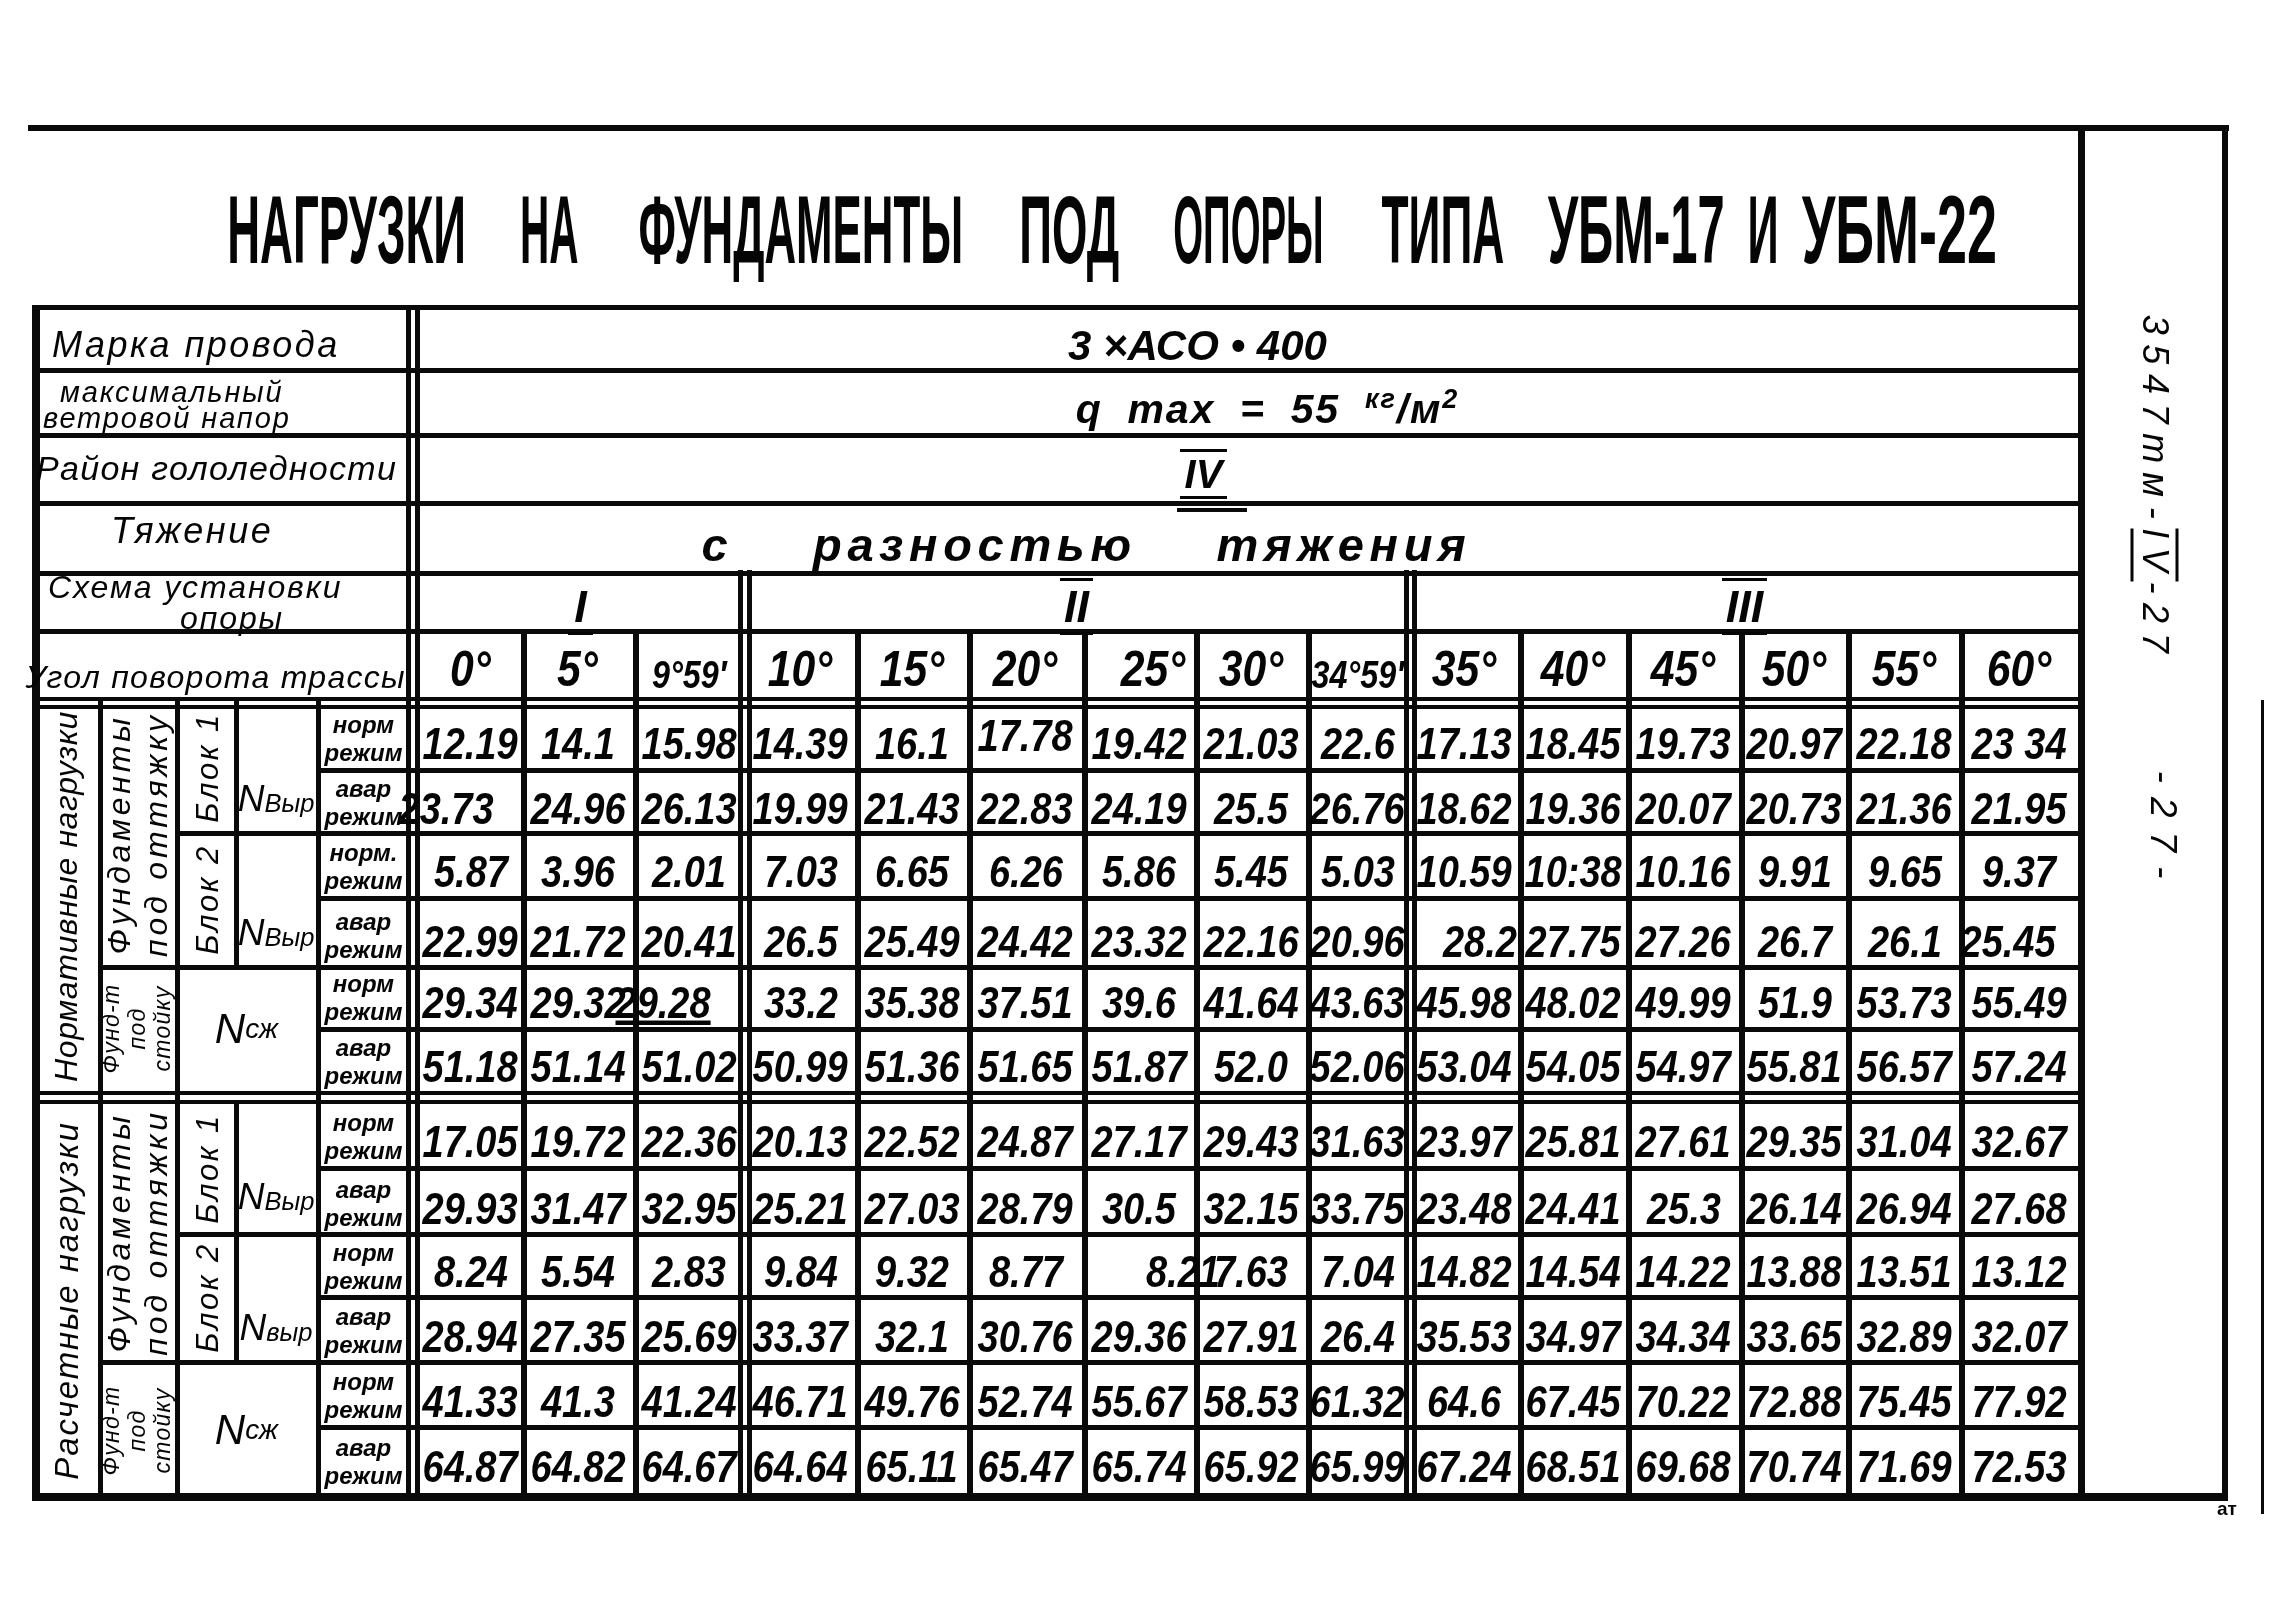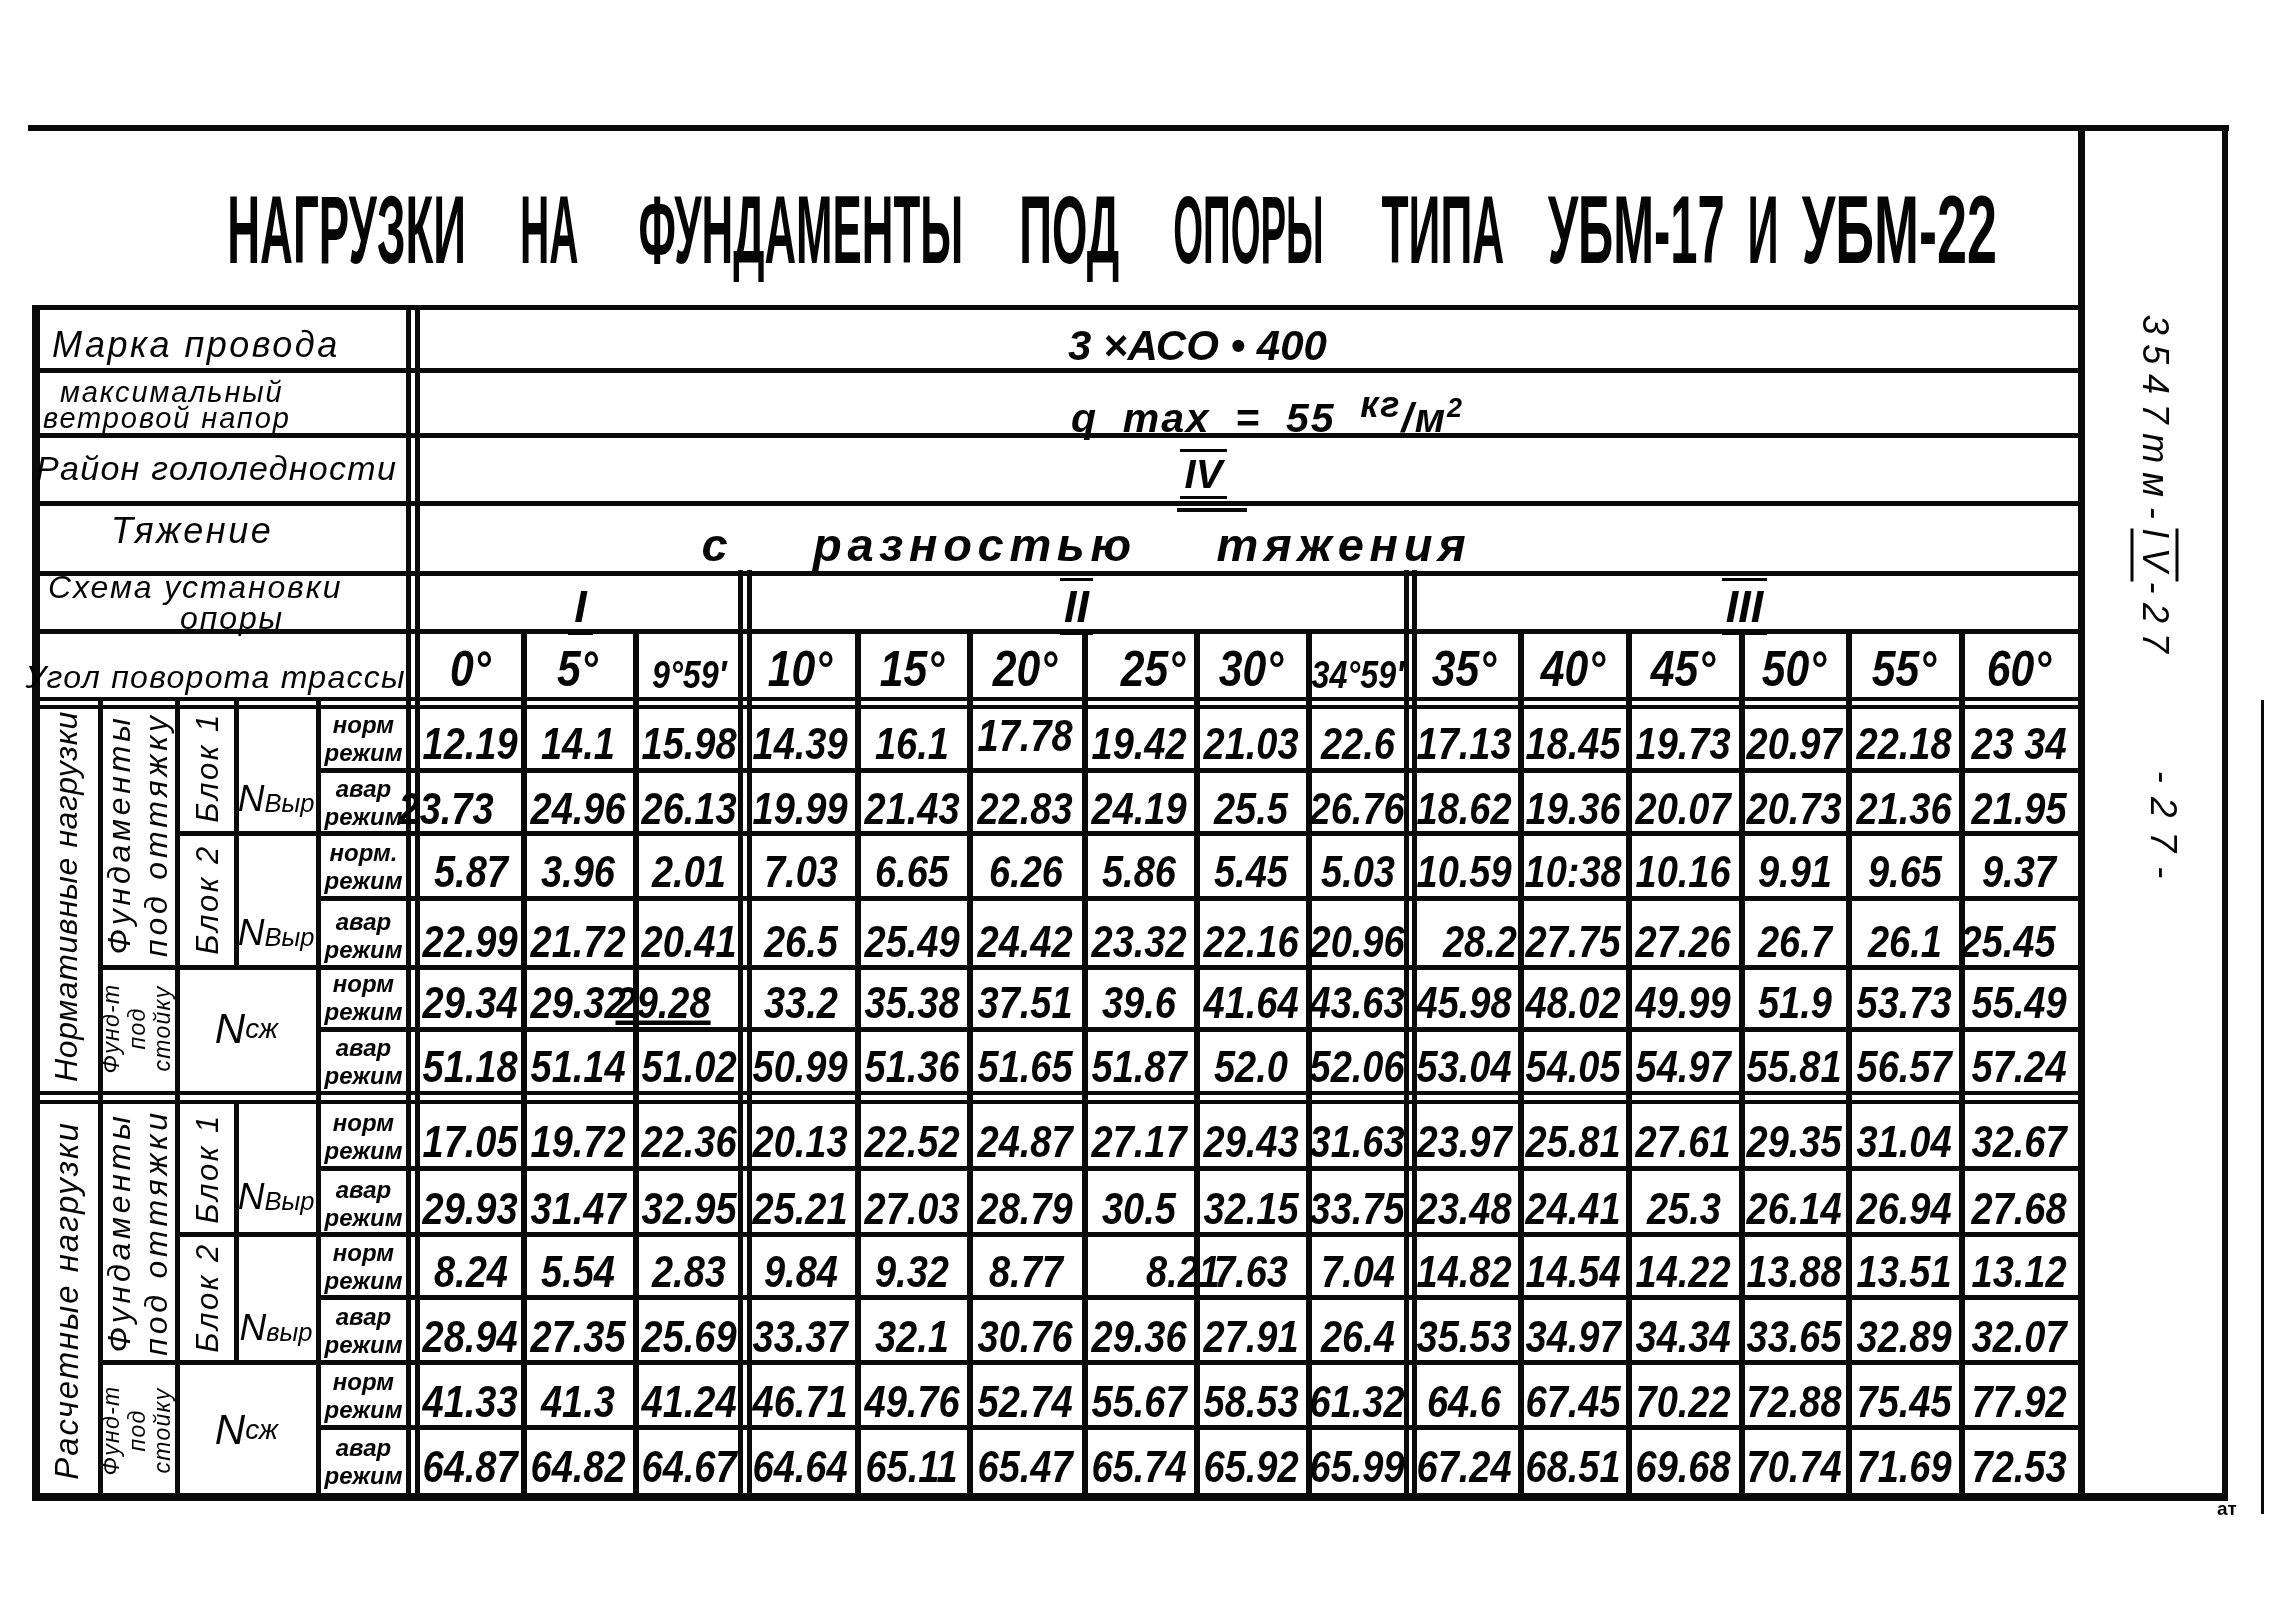--- a/index.html
+++ b/index.html
@@ -80,21 +80,21 @@
 <div class="ln" style="left:1846px;top:629px;width:6.4px;height:867px;"></div>
 <div class="ln" style="left:1959px;top:629px;width:6.4px;height:867px;"></div>
 
 <div class="t it" style="left:52px;top:324px;font-size:36px;letter-spacing:2.5px;">Марка провода</div>
 
 <div class="t it" style="left:1019px;top:322px;width:357px;text-align:center;font-size:42px;font-weight:bold;">3 ×АСО • 400</div>
 
 <div class="t it" style="left:60px;top:376px;font-size:29px;letter-spacing:1.9px;">максимальный</div>
 <div class="t it" style="left:43px;top:402px;font-size:29px;letter-spacing:1.9px;">ветровой напор</div>
 
-<div class="t it" style="left:1032px;top:384px;width:471px;text-align:center;font-size:41px;font-weight:bold;letter-spacing:1.9px;word-spacing:11.5px;">q max = 55 <sup style="font-size:36px;">кг</sup>/м<sup style="font-size:27px;">2</sup></div>
+<div class="t it" style="left:1032px;top:384px;width:471px;text-align:center;font-size:41px;font-weight:bold;letter-spacing:1.9px;word-spacing:11.5px;">q max = 55 <sup style="font-size:27px;">кг</sup>/м<sup style="font-size:27px;">2</sup></div>
 
 <div class="t it" style="left:36px;top:449px;font-size:34px;letter-spacing:1.3px;">Район гололедности</div>
 
 <div class="t it" style="left:1140px;top:452px;width:127px;text-align:center;font-size:40px;font-weight:bold;"><span style="border-top:3.8px solid #050505;border-bottom:3.8px solid #050505;padding:0 5.1px;">IV</span></div>
 <div class="ln" style="left:1177px;top:508px;width:70px;height:3.8px;"></div>
 
 <div class="t it" style="left:111px;top:510px;font-size:36px;letter-spacing:2.5px;">Тяжение</div>
 
 <div class="t it" style="left:698px;top:517px;width:777px;text-align:center;font-size:47px;font-weight:bold;letter-spacing:5.7px;word-spacing:61px;">с разностью тяжения</div>
 

